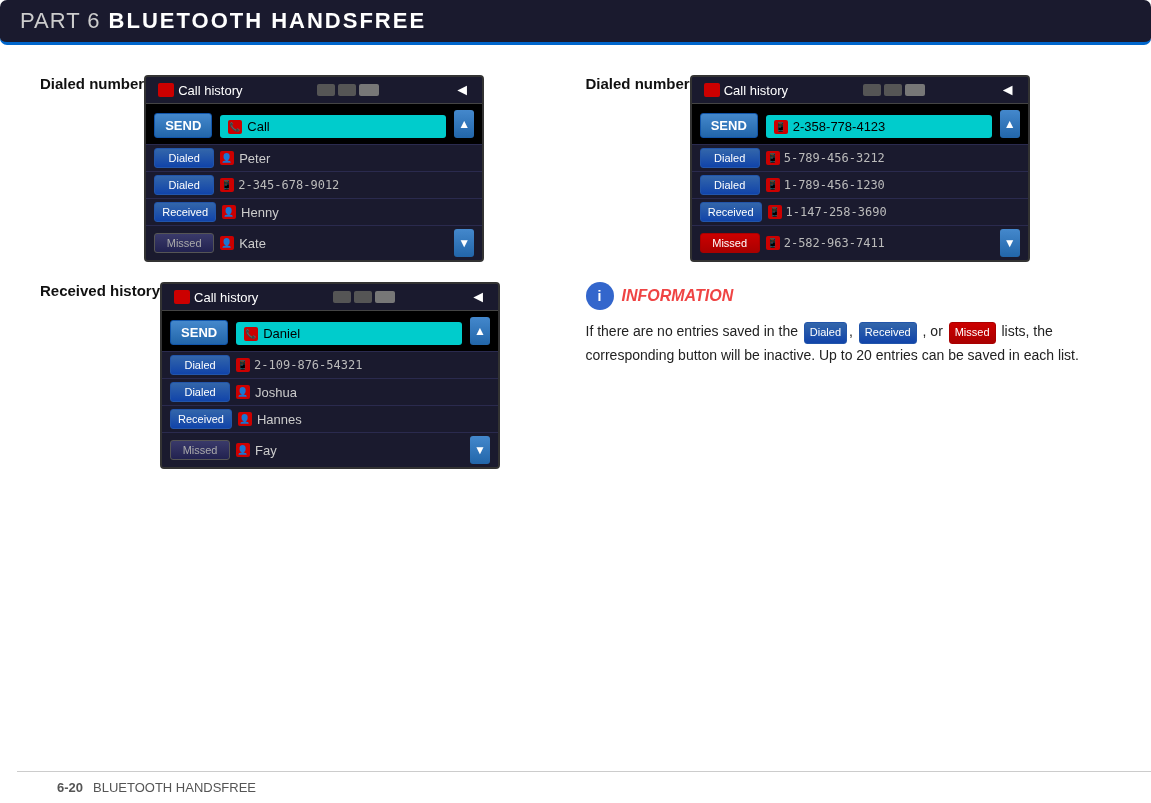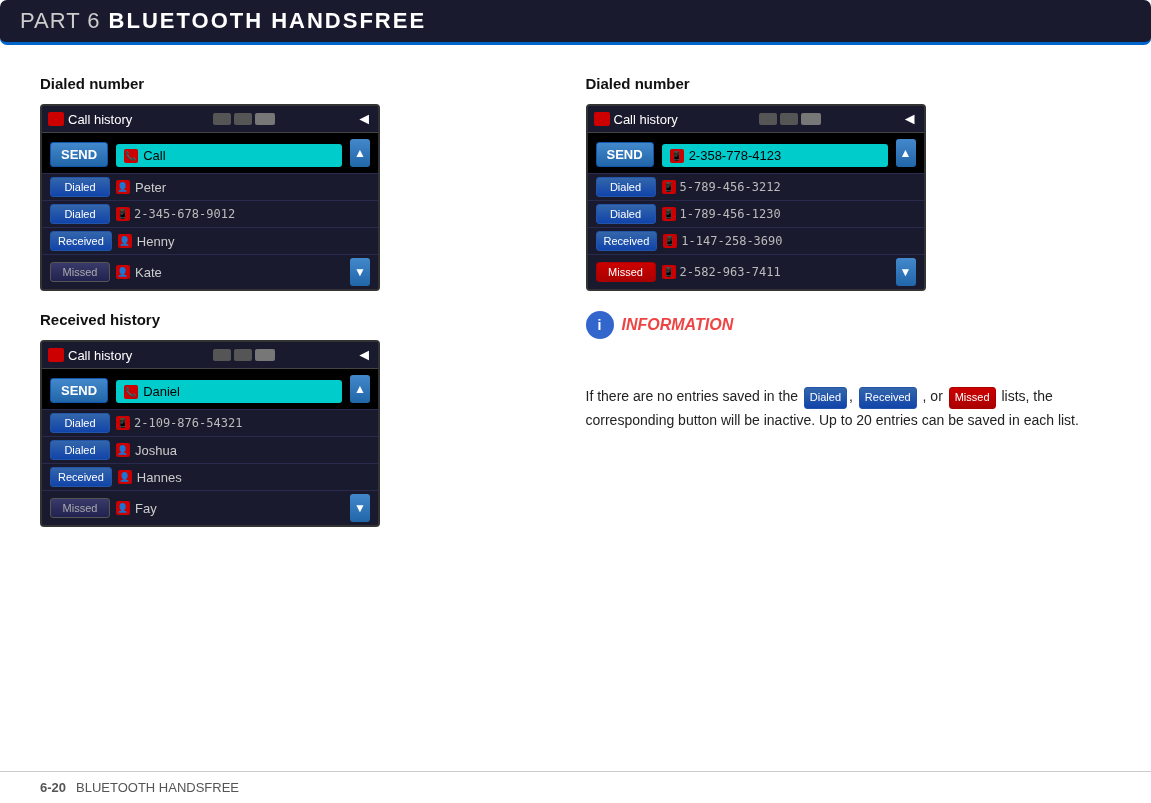--- a/index.html
+++ b/index.html
@@ -58,21 +58,21 @@
       background: #1a1a2e;
       width: 340px;
       overflow: hidden;
     }
 
     .phone-header {
       background: #1a1a2e;
       display: flex;
       align-items: center;
       justify-content: space-between;
-      padding: 4px 6px;
+      padding: 4px 12px;
       border-bottom: 1px solid #444;
     }
     .phone-header-left {
       display: flex;
       align-items: center;
       gap: 4px;
     }
     .phone-icon-small {
       width: 16px;
       height: 14px;
@@ -241,21 +241,20 @@
     .info-title {
       color: #ef4444;
       font-size: 16px;
       font-weight: bold;
       font-style: italic;
     }
     .info-text {
       font-size: 14px;
       color: #222;
       line-height: 1.6;
-      margin-top: 36px;
     }
     .inline-badge {
       display: inline-block;
       font-size: 11px;
       padding: 1px 5px;
       border-radius: 3px;
       margin: 0 2px;
     }
     .badge-dialed {
       background: linear-gradient(to bottom, #3366aa, #1144aa);
@@ -270,37 +269,37 @@
     .badge-missed {
       background: linear-gradient(to bottom, #cc0000, #aa0000);
       color: #fff;
       border: 1px solid #aa0000;
     }
 
     
     .footer {
       position: absolute;
       bottom: 0;
-      left: 0;
+      left: 17px;
       right: 0;
       padding: 8px 40px;
       border-top: 1px solid #ccc;
       font-size: 13px;
       color: #555;
       display: flex;
       align-items: flex-end;
       gap: 10px;
     }
     .footer-page {
       font-weight: bold;
     }
 
     .section-block {
       display: flex;
-      flex-direction: column;
+      flex-direction: row;
     }
 
     
     .number-contact {
       color: #bbb;
       font-size: 12px;
       flex: 1;
       display: flex;
       align-items: center;
       gap: 4px;

